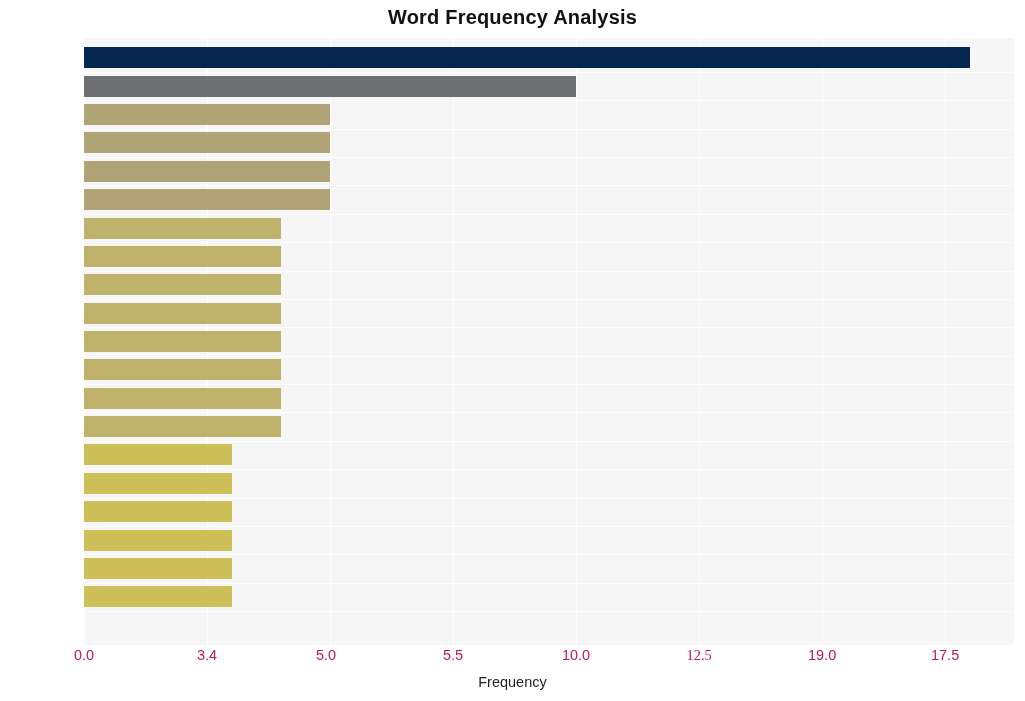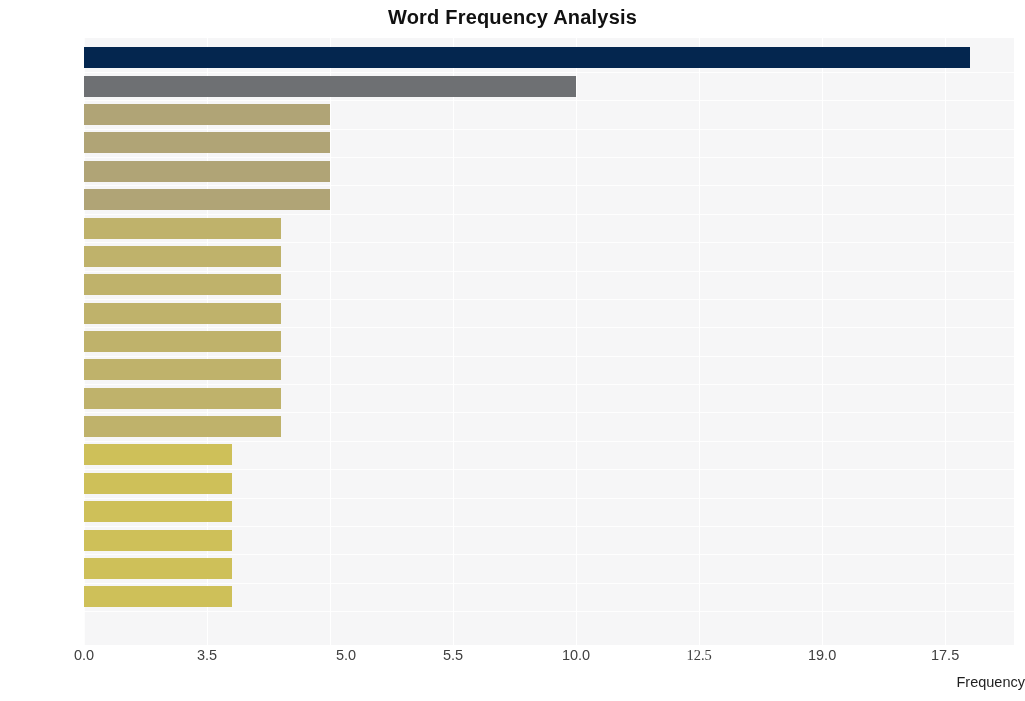--- a/index.html
+++ b/index.html
@@ -78,31 +78,31 @@
     left: 84px;
     top: 648px;
     width: 930px;
     height: 26px;
   }
   .xtick {
     position: absolute;
     top: 0;
     transform: translateX(-50%);
     font-size: 14.5px;
-    color: #404040;
+    color: #be185d;
     white-space: nowrap;
     line-height: 1;
   }
 
   #x-axis-label {
     position: absolute;
     left: 0;
     top: 674px;
     width: 1025px;
-    text-align: right;
+    text-align: center;
     font-size: 14.5px;
     color: #1f1f1f;
     white-space: nowrap;
   }
 </style>
 </head>
 <body>
 
 <div id="figure">
 
@@ -158,22 +158,22 @@
         <div class="row-sep" style="top: 516.234px;"></div>
         <div class="bar" title="continue: 3" style="top: 519.921px; height: 20.9897px; width: 147.619px; left: 0px; background: rgb(206, 192, 89);"></div>
         <div class="row-sep" style="top: 544.598px;"></div>
         <div class="bar" title="need: 3" style="top: 548.286px; height: 20.9897px; width: 147.619px; left: 0px; background: rgb(206, 192, 89);"></div>
         <div class="row-sep" style="top: 572.963px;"></div>
       </div>
   </div>
 
   <div id="x-axis">
       <div class="xtick" style="left: 0px;">0.0</div>
-      <div class="xtick" style="left: 123.016px;">3.5</div>
-      <div class="xtick" style="left: 262px; text-align: right;">5.0</div>
+      <div class="xtick" style="left: 123.016px;">3.4</div>
+      <div class="xtick" style="left: 242px; text-align: right;">5.0</div>
       <div class="xtick" style="left: 369.048px;">5.5</div>
       <div class="xtick" style="left: 492.063px; text-align: center;">10.0</div>
       <div class="xtick" style="left: 615.079px; font-family: Liberation Serif, serif;">12.5</div>
       <div class="xtick" style="left: 738.095px;">19.0</div>
       <div class="xtick" style="left: 861.111px;">17.5</div>
     </div>
 
   <div id="x-axis-label">Frequency</div>
 
 </div>

